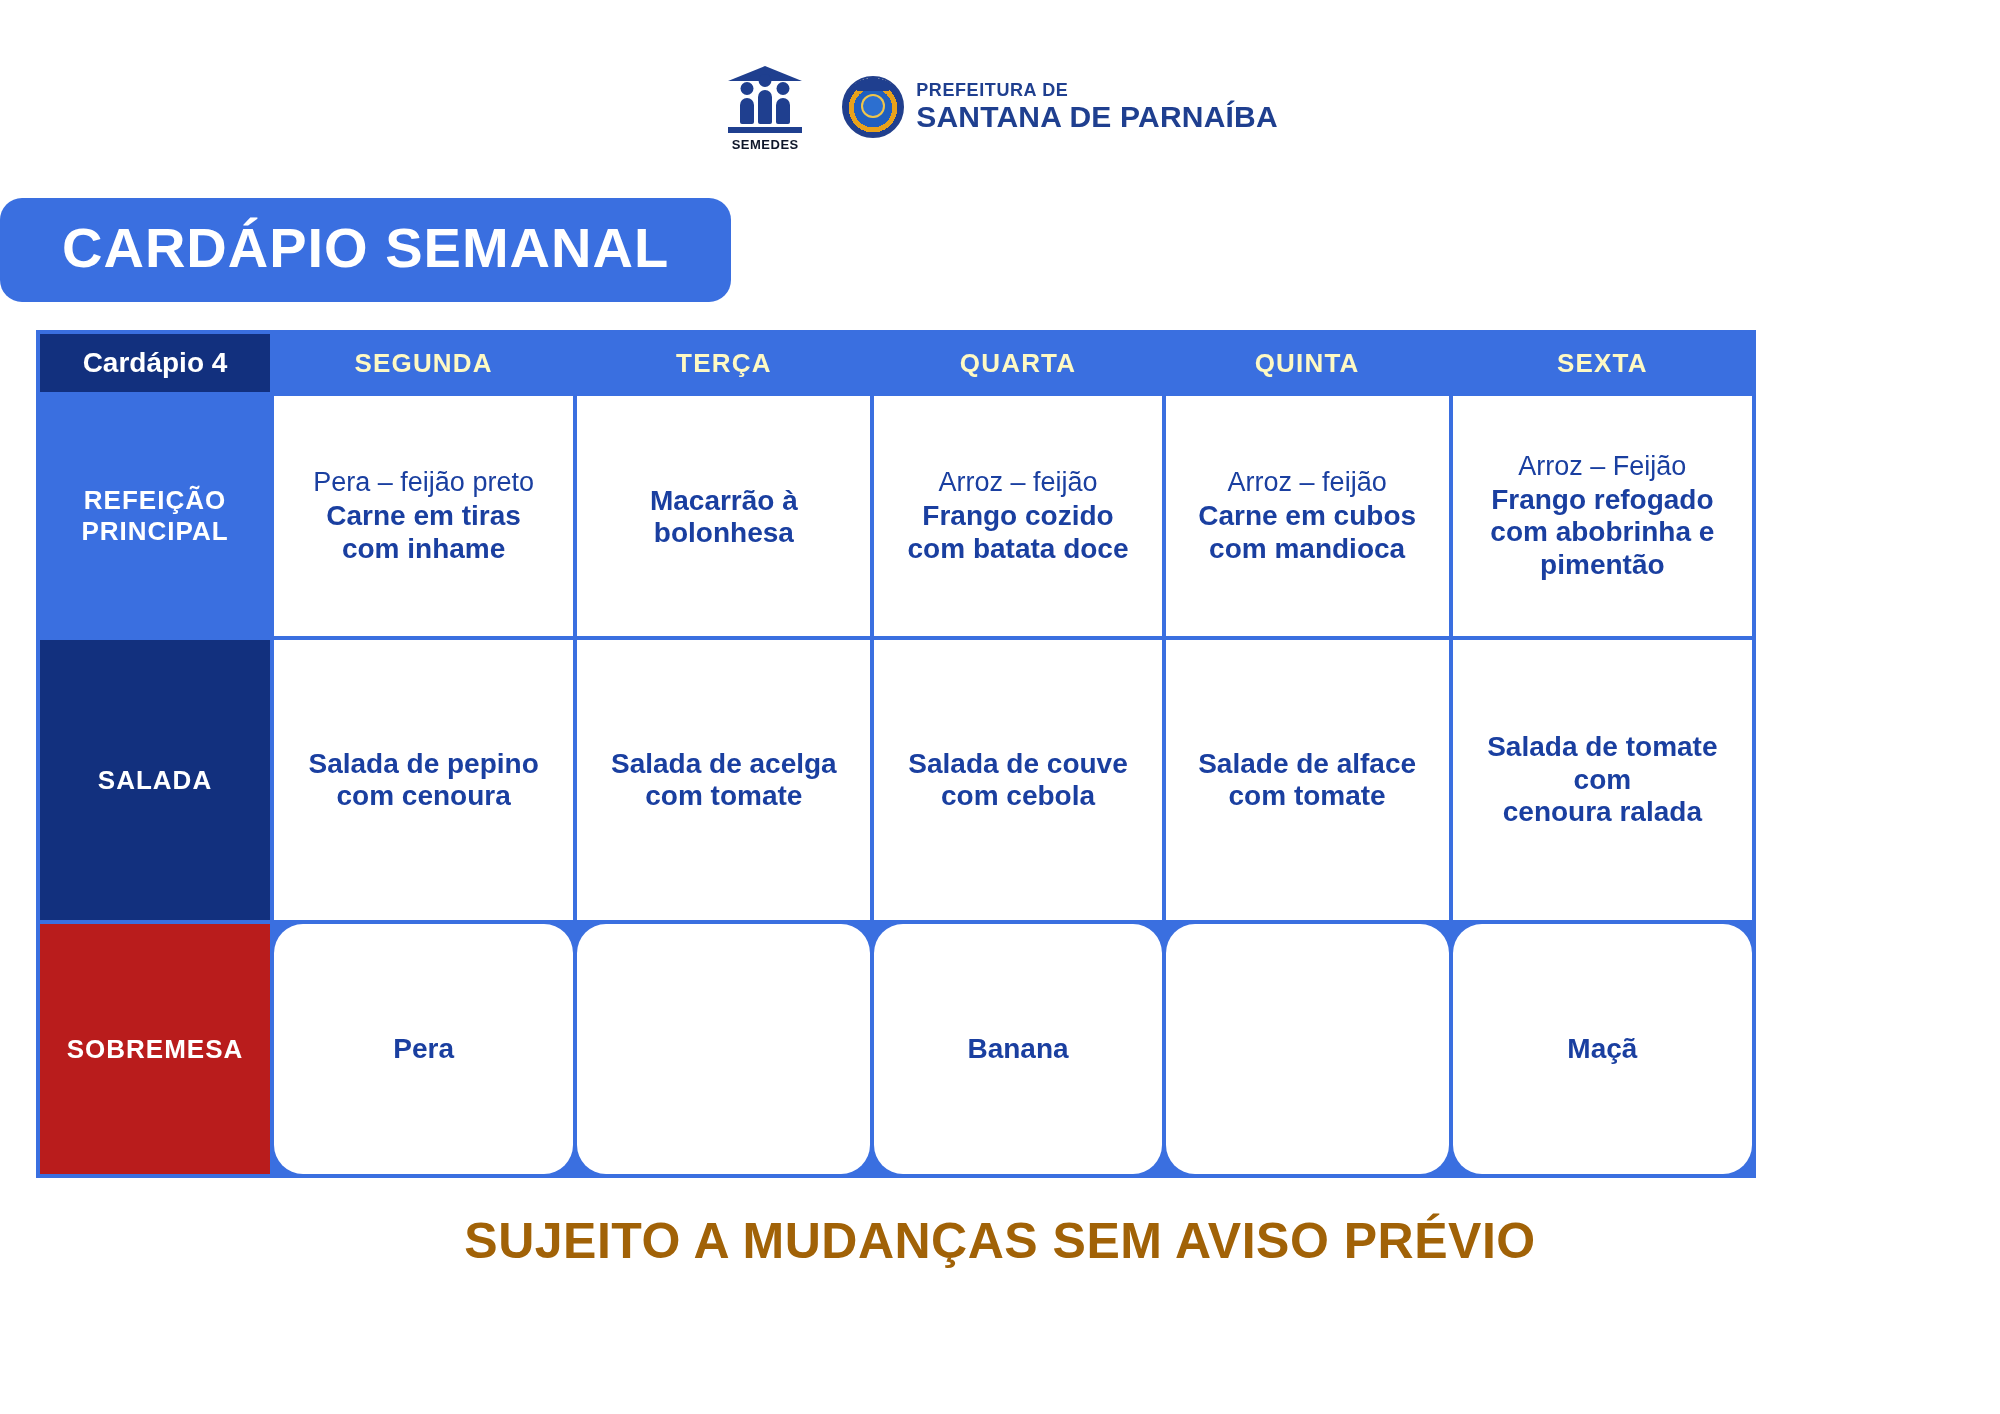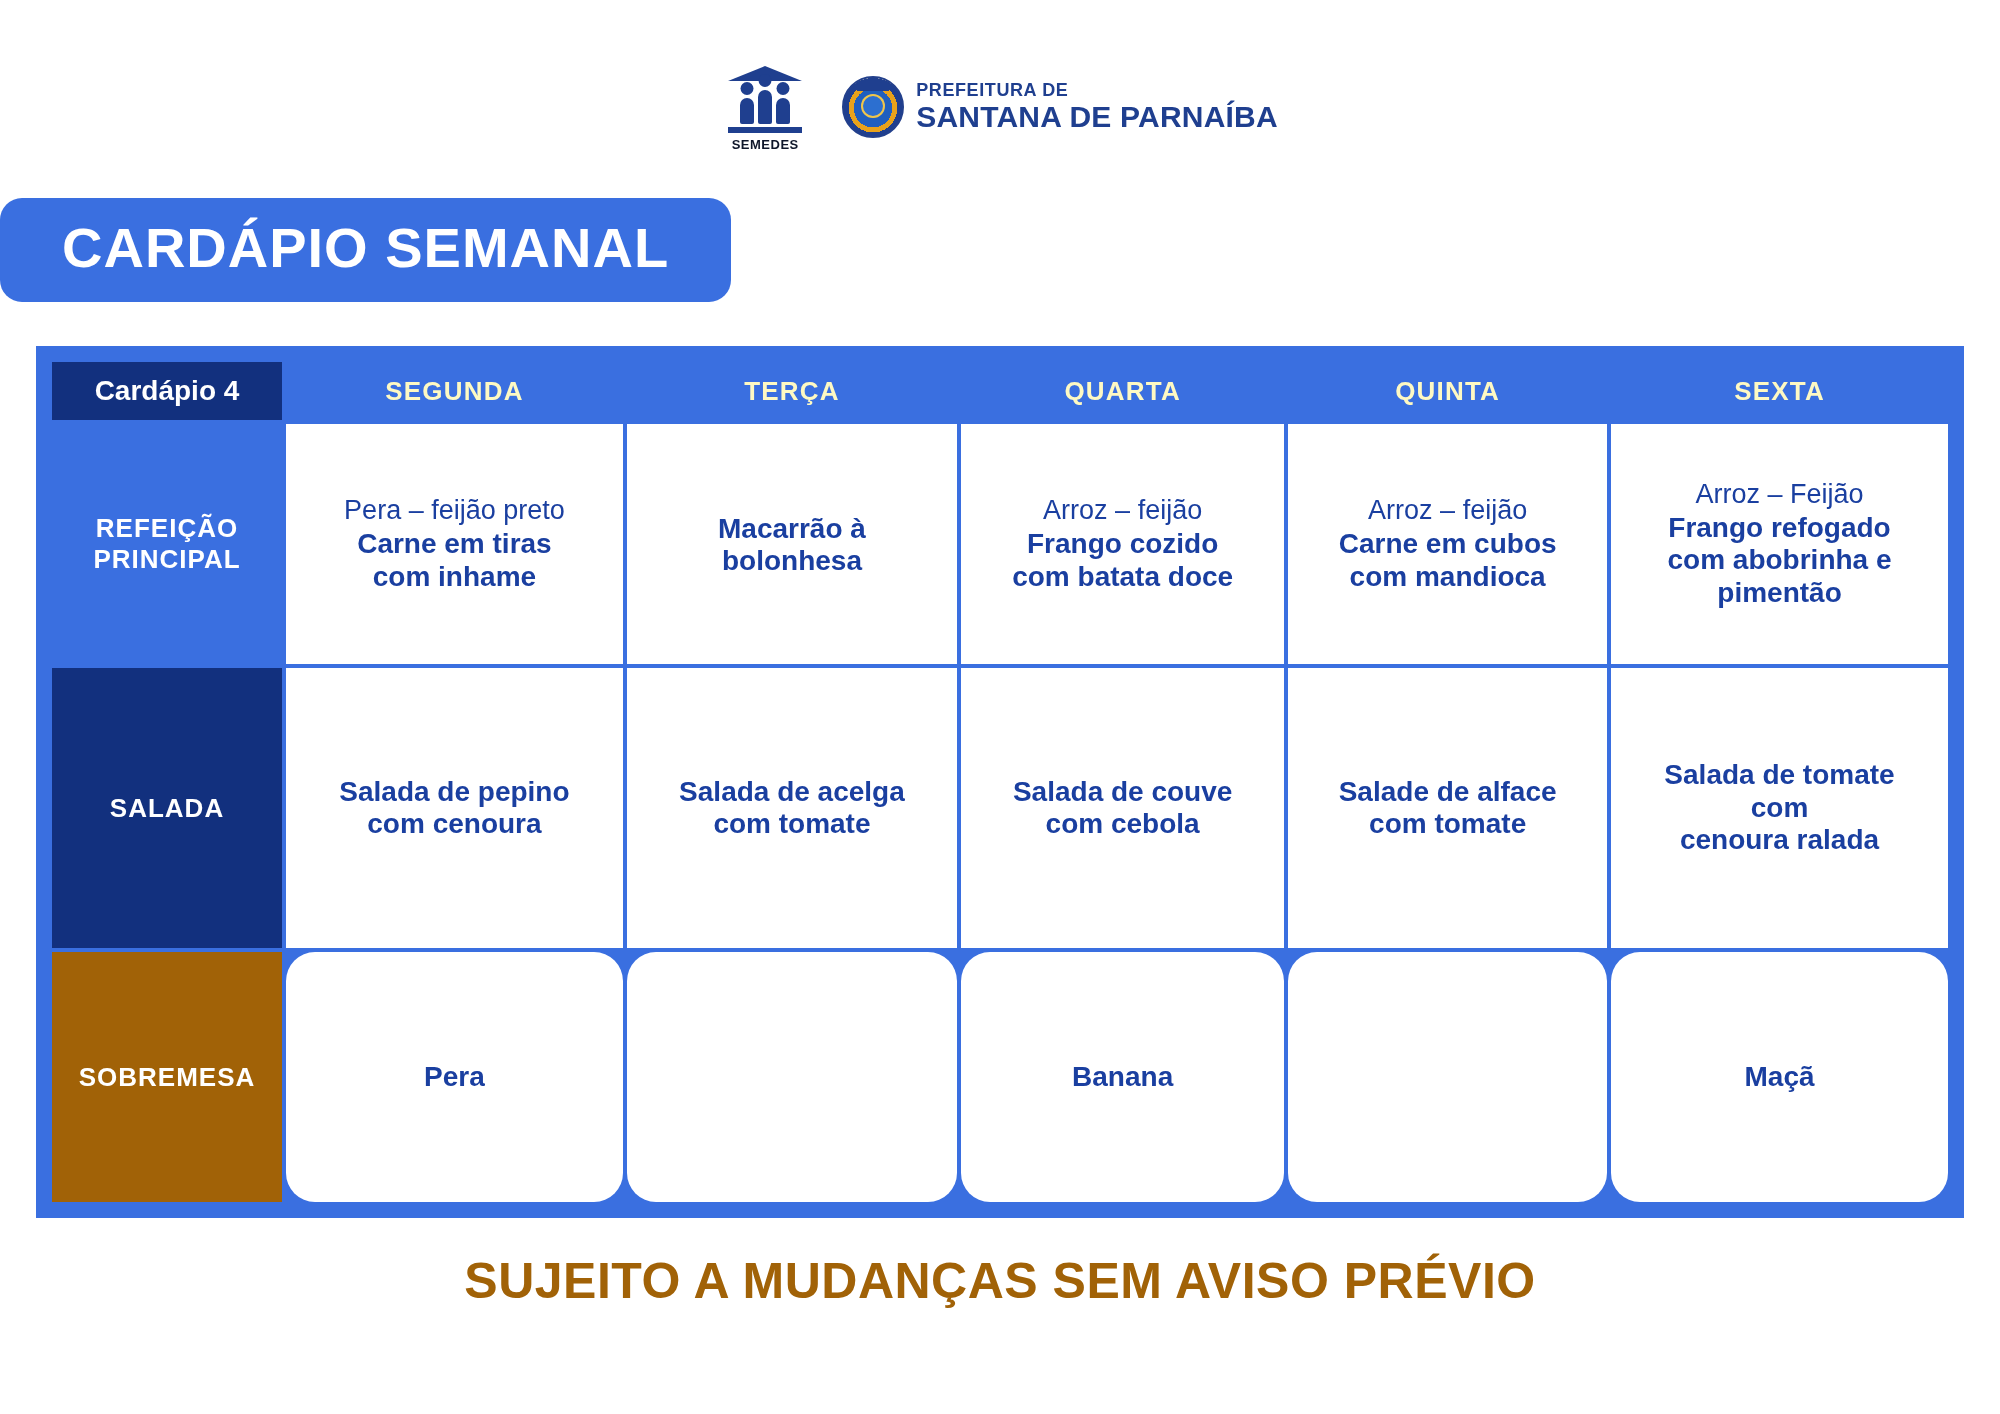--- a/index.html
+++ b/index.html
@@ -162,27 +162,27 @@
     font-size: 56px;
     font-weight: bold;
     letter-spacing: 1px;
     padding: 22px 62px 26px;
     border-radius: 22px;
     line-height: 1;
   }
 
   
   .table {
-    margin: 44px 36px 0 36px;
-    width: 1928px;
+    margin: 28px 36px 0 36px;
+    width: 1720px;
     box-sizing: border-box;
     border-collapse: separate;
     border-spacing: 4px;
     background: #3a6fe0;
-    padding: 12px;
+    padding: 0;
   }
   .table td, .table th {
     padding: 0;
     vertical-align: middle;
     box-sizing: border-box;
   }
 
   .hdr-corner {
     background: #12307e;
     color: #ffffff;
@@ -205,21 +205,21 @@
   .row-label {
     color: #ffffff;
     font-size: 26px;
     font-weight: bold;
     letter-spacing: 1px;
     text-align: center;
     width: 230px;
   }
   .row-label.principal { background: #3a6fe0; }
   .row-label.salada    { background: #12307e; }
-  .row-label.sobremesa { background: #a16207; }
+  .row-label.sobremesa { background: #b91c1c; }
 
   .cell {
     background: #ffffff;
     text-align: center;
     color: #1a3fa0;
     padding: 12px 10px;
   }
   .cell .light {
     display: block;
     font-size: 27px;

